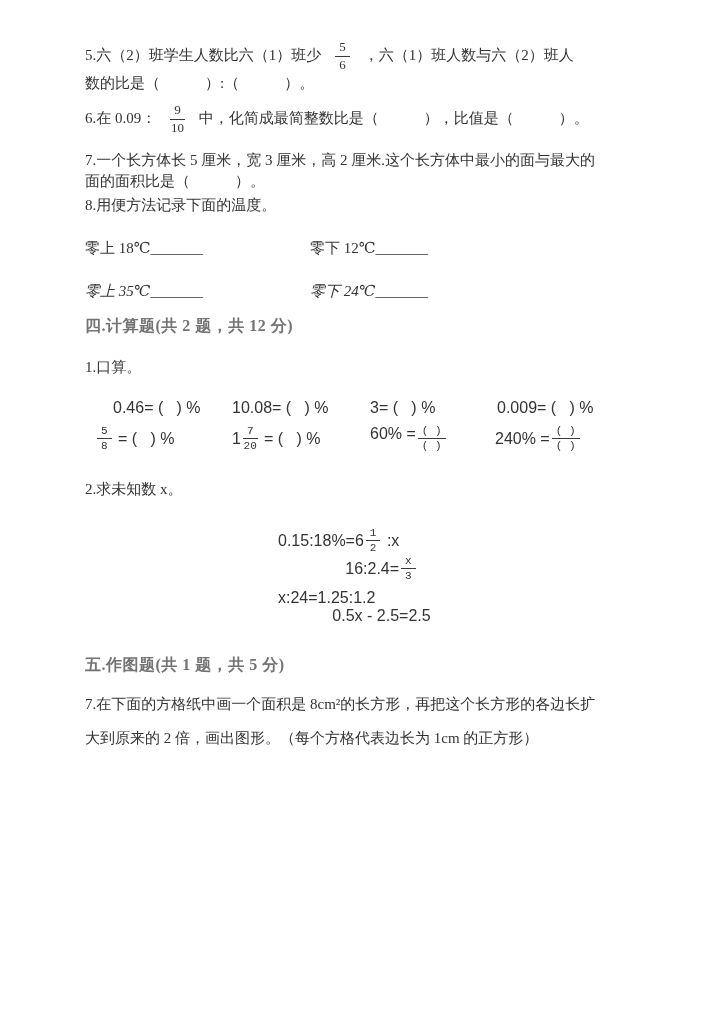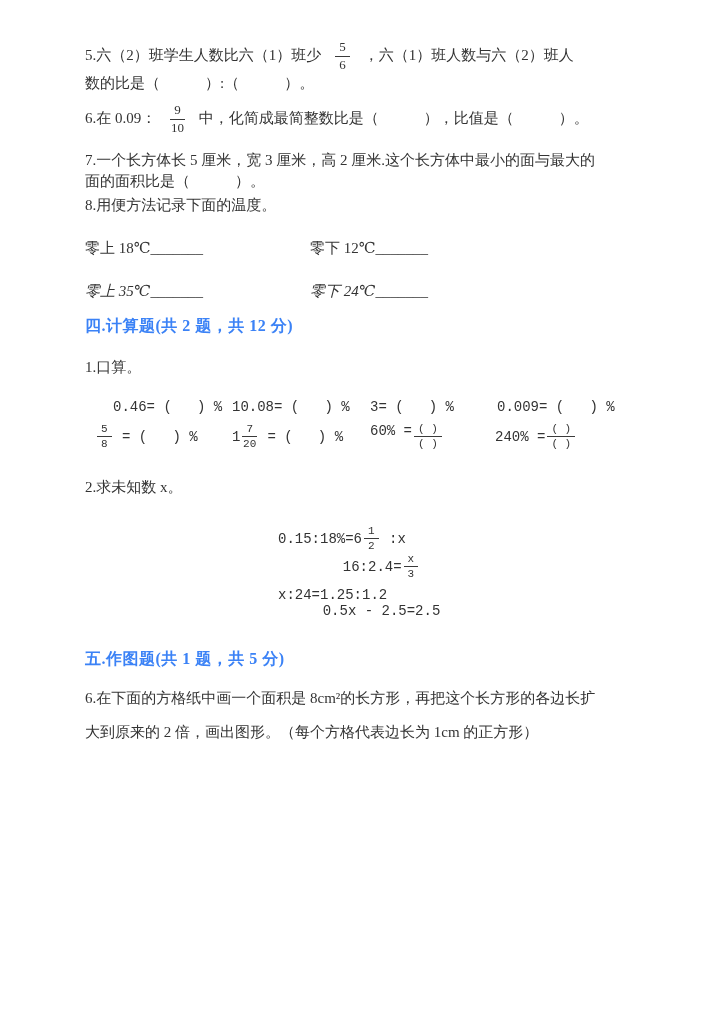--- a/index.html
+++ b/index.html
@@ -19,21 +19,21 @@
   }
   .content {
     padding: 40px 82px 0 85px;
   }
   .q-line {
     line-height: 1.45;
   }
   .sec-heading {
     font-weight: 700;
     font-size: 16px;
-    color: #3b82f6;
+    color: #737373;
     letter-spacing: 0.5px;
   }
   
   .frac {
     display: inline-block;
     vertical-align: middle;
     text-align: center;
   }
   .frac .fnum {
     display: block;
@@ -49,22 +49,22 @@
     line-height: 1.15;
     margin: 0 14px;
   }
   .frac-small {
     font-size: 10.5px;
     line-height: 1.1;
     margin: 0 3px;
   }
   
   .mono {
-    font-family: Liberation Mono, monospace;
-    font-size: 14px;
+    font-family: Liberation Sans, sans-serif;
+    font-size: 16px;
     white-space: pre;
   }
   .mono-frac {
     font-family: "Liberation Mono", "DejaVu Sans Mono", monospace;
     font-size: 11px;
     line-height: 1.15;
     margin: 0 2px;
   }
   
   .temp-row {
@@ -218,17 +218,17 @@
     <div class="eq-row mt-eq2">
       <span class="eq-col1">
         <span class="mono">x:24=1.25:1.2</span>
       </span>
       <span class="eq-col2">
         <span class="mono">0.5x - 2.5=2.5</span>
       </span>
     </div>
 
     <div class="sec-heading mt-h5">五.作图题(共 1 题，共 5 分)</div>
-    <div class="q-line mt-s5l1">6.在下面的方格纸中画一个面积是 8cm²的长方形，再把这个长方形的各边长扩</div>
+    <div class="q-line mt-s5l1">7.在下面的方格纸中画一个面积是 8cm²的长方形，再把这个长方形的各边长扩</div>
     <div class="q-line mt-s5l2">大到原来的 2 倍，画出图形。（每个方格代表边长为 1cm 的正方形）</div>
 
   </div>
 </div>
 
 </body></html>

